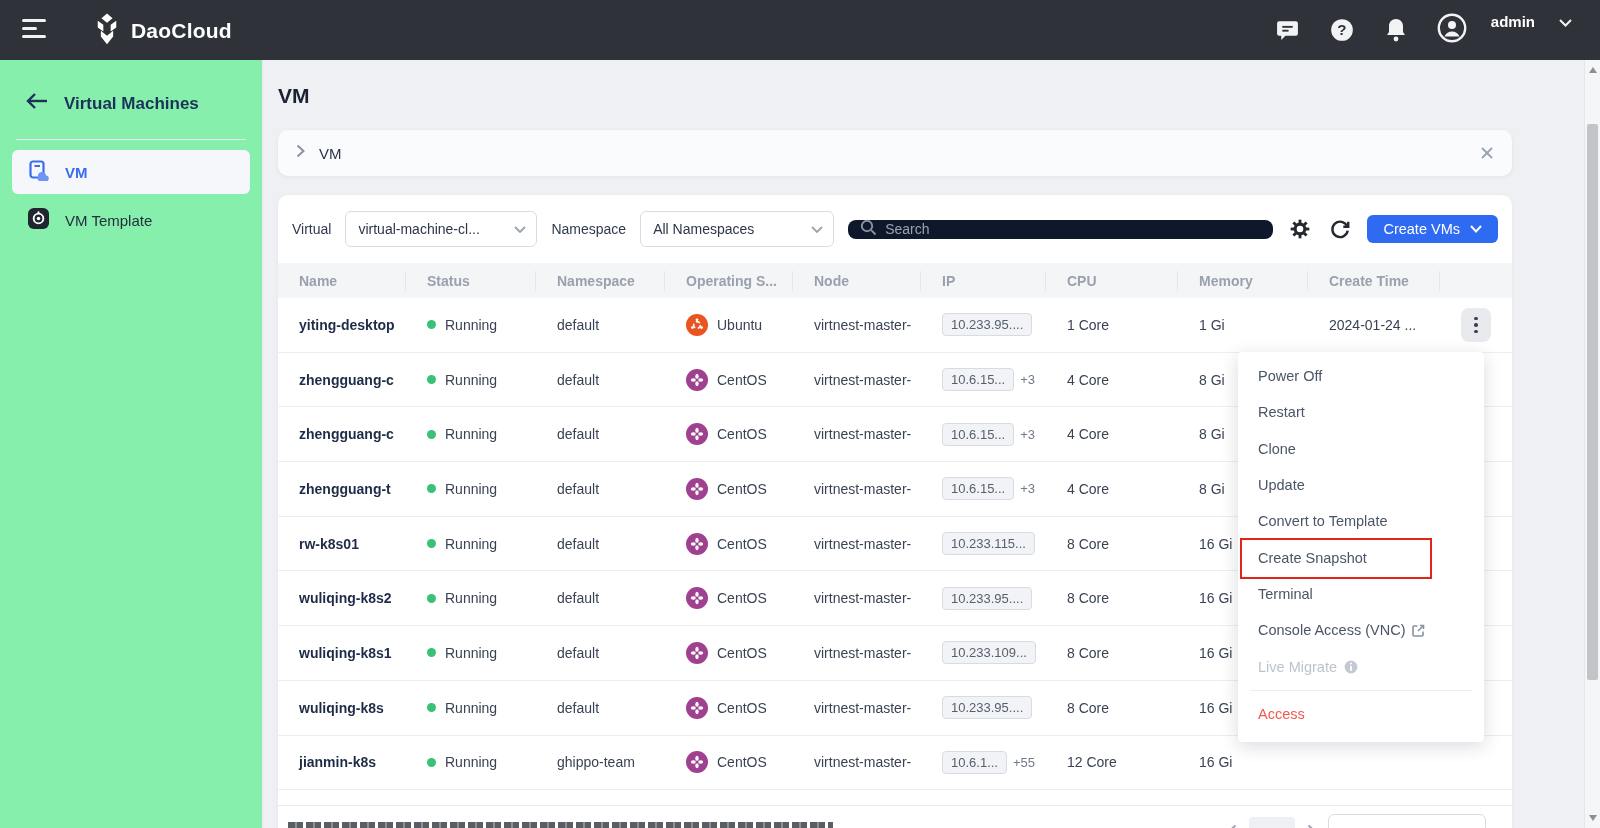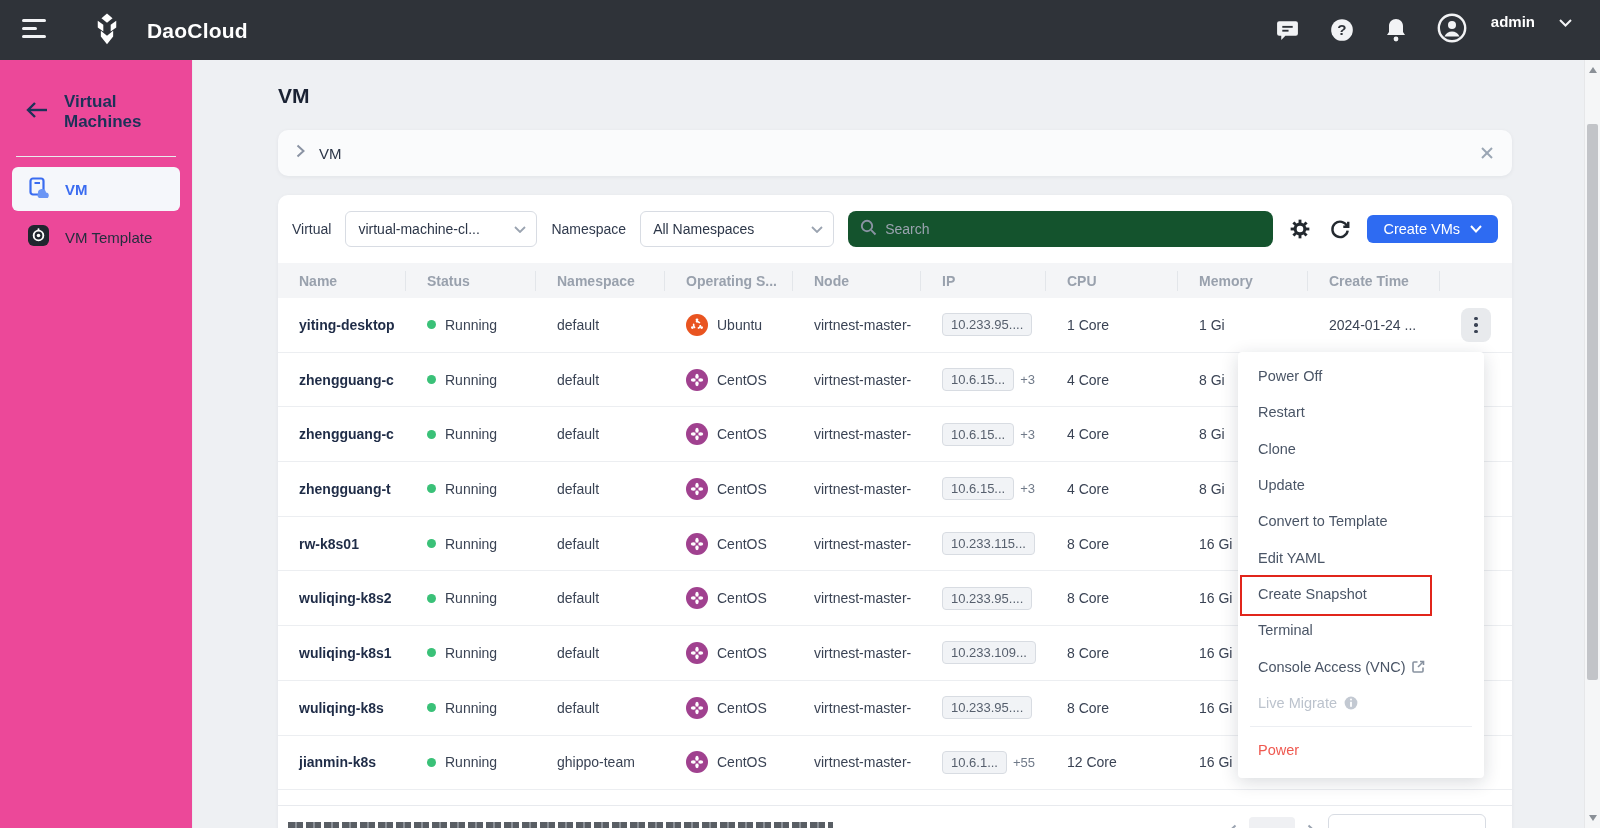--- a/index.html
+++ b/index.html
@@ -4,29 +4,29 @@
 <style>
   * { margin:0; padding:0; box-sizing:border-box; }
   html,body { width:1600px; height:828px; overflow:hidden; }
   body { font-family:"Liberation Sans", sans-serif; background:#eef0f3; position:relative; }
 
   
   .header { position:absolute; left:0; top:0; width:1600px; height:60px; background:#2f3339; z-index:50; }
   .hamburger { position:absolute; left:22px; top:19px; width:26px; height:22px; cursor:pointer; }
   .hamburger i { display:block; background:#f2f3f5; height:3px; border-radius:2px; margin-bottom:5px; }
   .hamburger i:nth-child(1){width:24px}.hamburger i:nth-child(2){width:15px}.hamburger i:nth-child(3){width:24px}
-  .brand { position:absolute; left:92px; top:13px; display:flex; align-items:center; gap:25px; }
+  .brand { position:absolute; left:92px; top:13px; display:flex; align-items:center; gap:9px; }
   .brand-name { color:#ffffff; font-size:21px; font-weight:bold; letter-spacing:.2px; }
   .hdr-right { position:absolute; right:28px; top:0; height:60px; display:flex; align-items:center; gap:28px; }
   .hdr-ic { width:26px; height:26px; display:flex; align-items:center; justify-content:center; cursor:pointer; }
   .admin-wrap { display:flex; align-items:flex-start; gap:24px; cursor:pointer; }
   .admin-name { color:#ffffff; font-size:15px; font-weight:bold; }
 
   
-  .sidebar { position:absolute; left:0; top:60px; width:192px; bottom:0; background:#ec4899; z-index:10; box-shadow:1px 0 0 #e8eaee; }
+  .sidebar { position:absolute; left:0; top:60px; width:262px; bottom:0; background:#86efac; z-index:10; box-shadow:1px 0 0 #e8eaee; }
   .side-title { display:flex; align-items:center; gap:16px; padding:32px 0 0 26px; }
   .side-title span { color:#1c3258; font-size:17px; font-weight:bold; }
   .side-divider { height:1px; background:#e9ebee; margin:24px 16px 10px 16px; }
   .side-item { display:flex; align-items:center; gap:16px; height:44px; margin:4px 12px; padding-left:16px; border-radius:6px; cursor:pointer; font-size:15px; color:#242e3e; }
   .side-item.active { background:#f5f7fb; color:#3a6cf0; font-weight:bold; }
 
   
   .main { position:absolute; left:243px; top:60px; right:16px; bottom:0; overflow:hidden; }
   .page-title { position:absolute; left:35px; top:24px; font-size:21px; font-weight:bold; color:#1a2233; }
   .collapse-panel { position:absolute; left:35px; top:70px; width:1234px; height:46px; background:#fafbfc; border-radius:10px;
@@ -37,21 +37,21 @@
   
   .card { position:absolute; left:35px; top:135px; width:1234px; height:700px; background:#ffffff; border-radius:10px 10px 0 0;
     box-shadow:0 1px 4px rgba(20,30,50,.05); }
   .toolbar { display:flex; align-items:center; gap:14px; padding:16px 14px 0 14px; height:52px; }
   .lbl { font-size:14px; color:#303a4d; white-space:nowrap; }
   .select { height:36px; border:1px solid #d8dce3; border-radius:6px; background:#fff; display:flex; align-items:center;
     padding:0 10px 0 12px; font-size:14px; color:#2c3648; cursor:pointer; }
   .select span { flex:1; white-space:nowrap; overflow:hidden; }
   .sel-cluster { width:192px; }
   .sel-ns { width:194px; }
-  .search { flex:1; height:36px; background:#14532d; border-radius:8px; display:flex; align-items:center; gap:8px; padding:0 12px; cursor:text; }
+  .search { flex:1; height:19px; background:#0f172a; border-radius:8px; display:flex; align-items:center; gap:8px; padding:0 12px; cursor:text; }
   .search span { color:#9aa3af; font-size:14px; }
   .tool-ic { width:26px; height:26px; display:flex; align-items:center; justify-content:center; cursor:pointer; }
   .create-btn { height:28px; background:#2e6bf2; border:none; border-radius:6px; color:#fff; font-size:14.5px;
     display:flex; align-items:center; gap:10px; padding:0 16px; cursor:pointer; font-family:inherit; }
 
   
   .grid-cols { display:grid; grid-template-columns:128px 130px 129px 128px 128px 125px 132px 130px 132px 1fr; }
   .thead { margin-top:16px; height:35px; background:#f4f5f7; align-items:center; }
   .th { font-size:14px; font-weight:bold; color:#99a1ad; padding-left:21px; white-space:nowrap; overflow:hidden;
     border-right:1px solid #e3e6ea; height:20px; line-height:20px; }
@@ -630,23 +630,20 @@
     </div>
     <div class="menu-item">
       <span>Clone</span>
     </div>
     <div class="menu-item">
       <span>Update</span>
     </div>
     <div class="menu-item">
       <span>Convert to Template</span>
     </div>
-    <div class="menu-item">
-      <span>Edit YAML</span>
-    </div>
     <div class="menu-item highlight">
       <span>Create Snapshot</span>
     </div>
     <div class="menu-item">
       <span>Terminal</span>
     </div>
     <div class="menu-item">
       <span>Console Access (VNC)</span>
       <span style="display: flex;">
         <svg width="13" height="13" viewBox="0 0 13 13" fill="none" stroke="#8892a0" stroke-width="1.6">
@@ -661,21 +658,21 @@
       <span style="display: flex;">
         <svg width="14" height="14" viewBox="0 0 14 14">
           <circle cx="7" cy="7" r="6.4" fill="#c3c9d2"></circle>
           <rect x="6.1" y="5.8" width="1.8" height="5" fill="#ffffff"></rect>
           <circle cx="7" cy="3.6" r="1" fill="#ffffff"></circle>
         </svg>
       </span>
     </div>
     <div class="menu-sep"></div>
     <div class="menu-item danger">
-      <span>Power</span>
+      <span>Access</span>
     </div>
   </div>
 
 <div class="scrollbar">
   <span class="sb-arrow up">
       <i></i>
     </span>
   <div class="sb-thumb"></div>
   <span class="sb-arrow down">
       <i></i>

